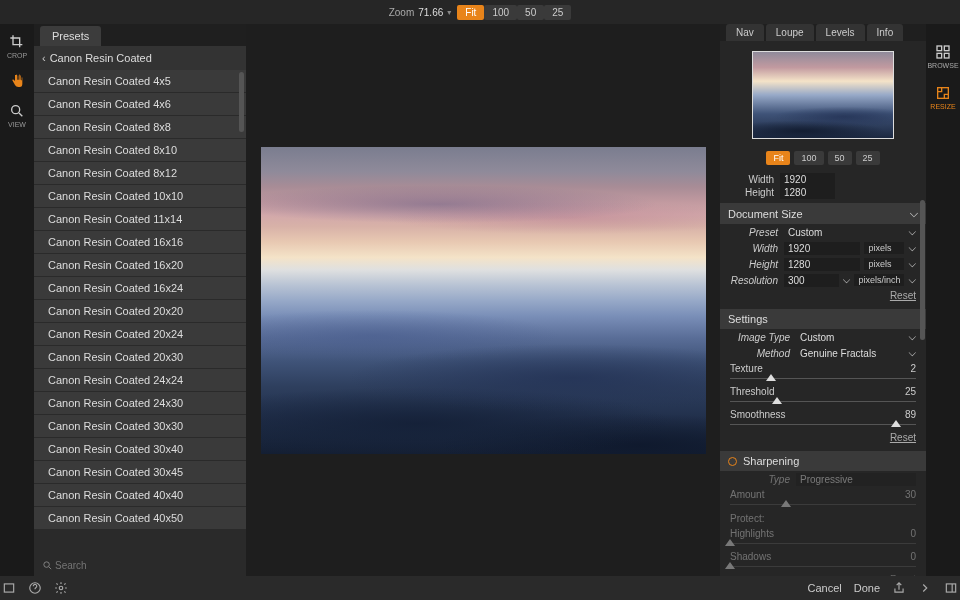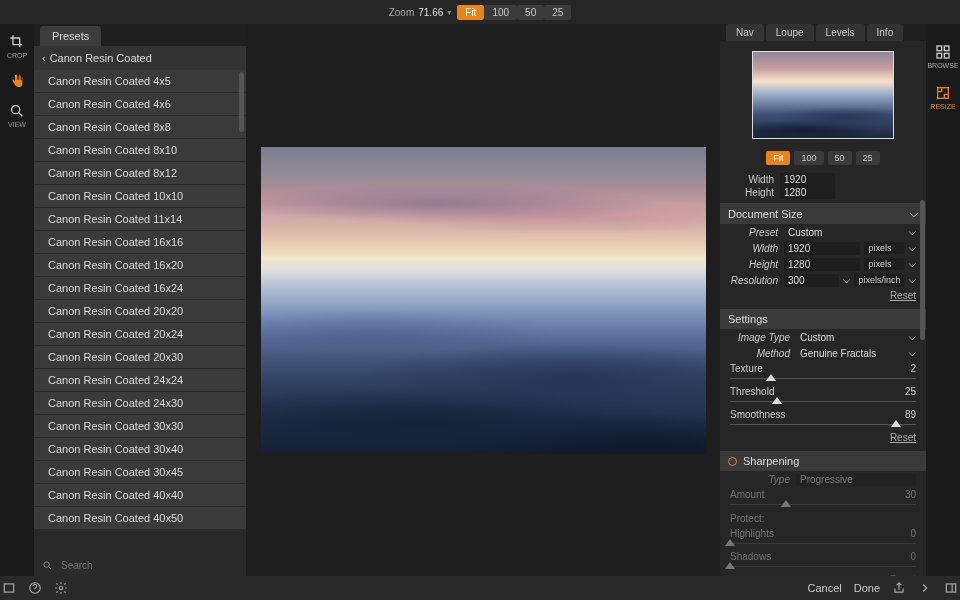--- a/index.html
+++ b/index.html
@@ -21,21 +21,21 @@
 
 
 .presets-panel { position: absolute; left: 34px; top: 24px; width: 212px; bottom: 24px; background: #2a2a2a; display: flex; flex-direction: column; }
 .presets-tab-row { height: 22px; background: #1f1f1f; display: flex; align-items: flex-end; }
 .presets-tab { background: #3c3c3c; padding: 4px 12px; font-size: 11px; color: #ddd; border-radius: 3px 3px 0 0; margin-left: 6px; }
 .preset-group-header { height: 24px; display: flex; align-items: center; padding: 0 8px; background: #333; font-size: 11px; color: #ddd; }
 .preset-group-header .chev { margin-right: 4px; font-size: 11px; color: #ccc; }
 .preset-list { flex: 1; overflow-y: auto; }
 .preset-item { padding: 5px 8px 5px 14px; font-size: 11px; color: #ddd; background: #3a3a3a; border-bottom: 1px solid #2a2a2a; cursor: pointer; }
 .preset-scrollbar { position: absolute; right: 2px; top: 48px; width: 5px; height: 60px; background: #555; border-radius: 3px; }
-.search-row { height: 22px; display: flex; align-items: center; padding: 0 8px; gap: 8px; color: #888; background: #2a2a2a; }
+.search-row { height: 22px; display: flex; align-items: center; padding: 0 8px; gap: 2px; color: #888; background: #2a2a2a; }
 .search-row svg { width: 11px; height: 11px; }
 .search-row input { background: transparent; border: none; outline: none; color: #888; font-size: 10px; flex: 1; }
 
 
 .canvas-area { position: absolute; left: 246px; top: 24px; right: 240px; bottom: 24px; background: #1e1e1e; display: flex; align-items: center; justify-content: center; }
 .photo { width: 445px; height: 307px; background: linear-gradient(to bottom,
   #7a7d8f 0%, #8f8a9a 8%, #a88c96 13%, #c29aa0 18%, #d2a8aa 22%,
   #d8b2a8 26%, #e8c9b2 31%, #f4e3c8 36%, #dfe0e0 40%,
   #b8c3d4 45%, #97a9c8 50%, #7a8fb8 55%,
   #5a6e98 62%, #3f5378 70%, #2e3f5e 78%, #243350 86%, #1b2840 94%, #141f33 100%);

